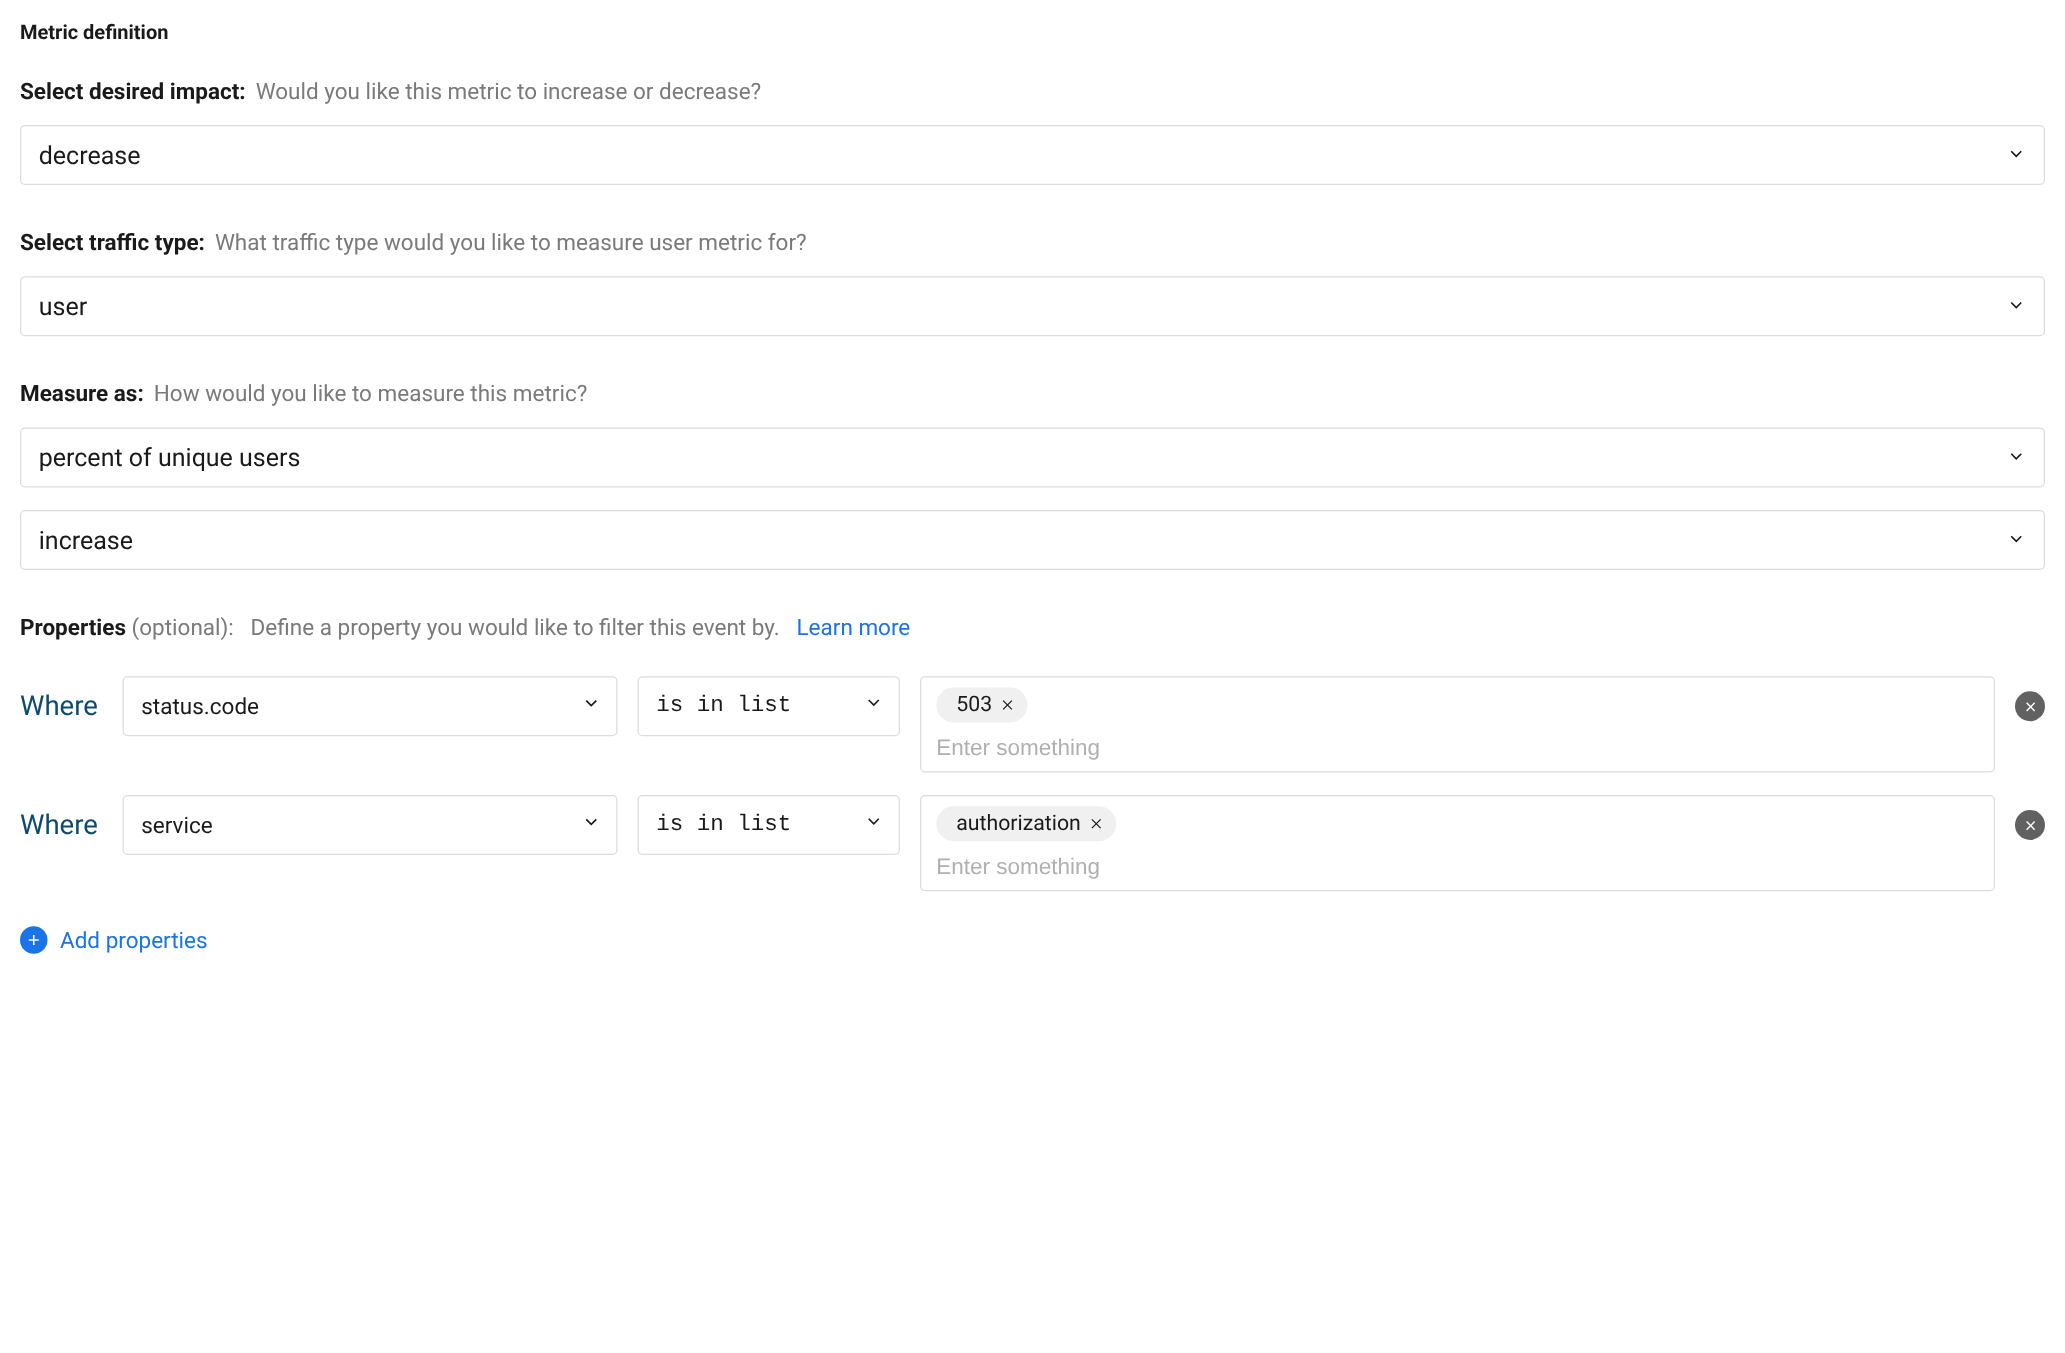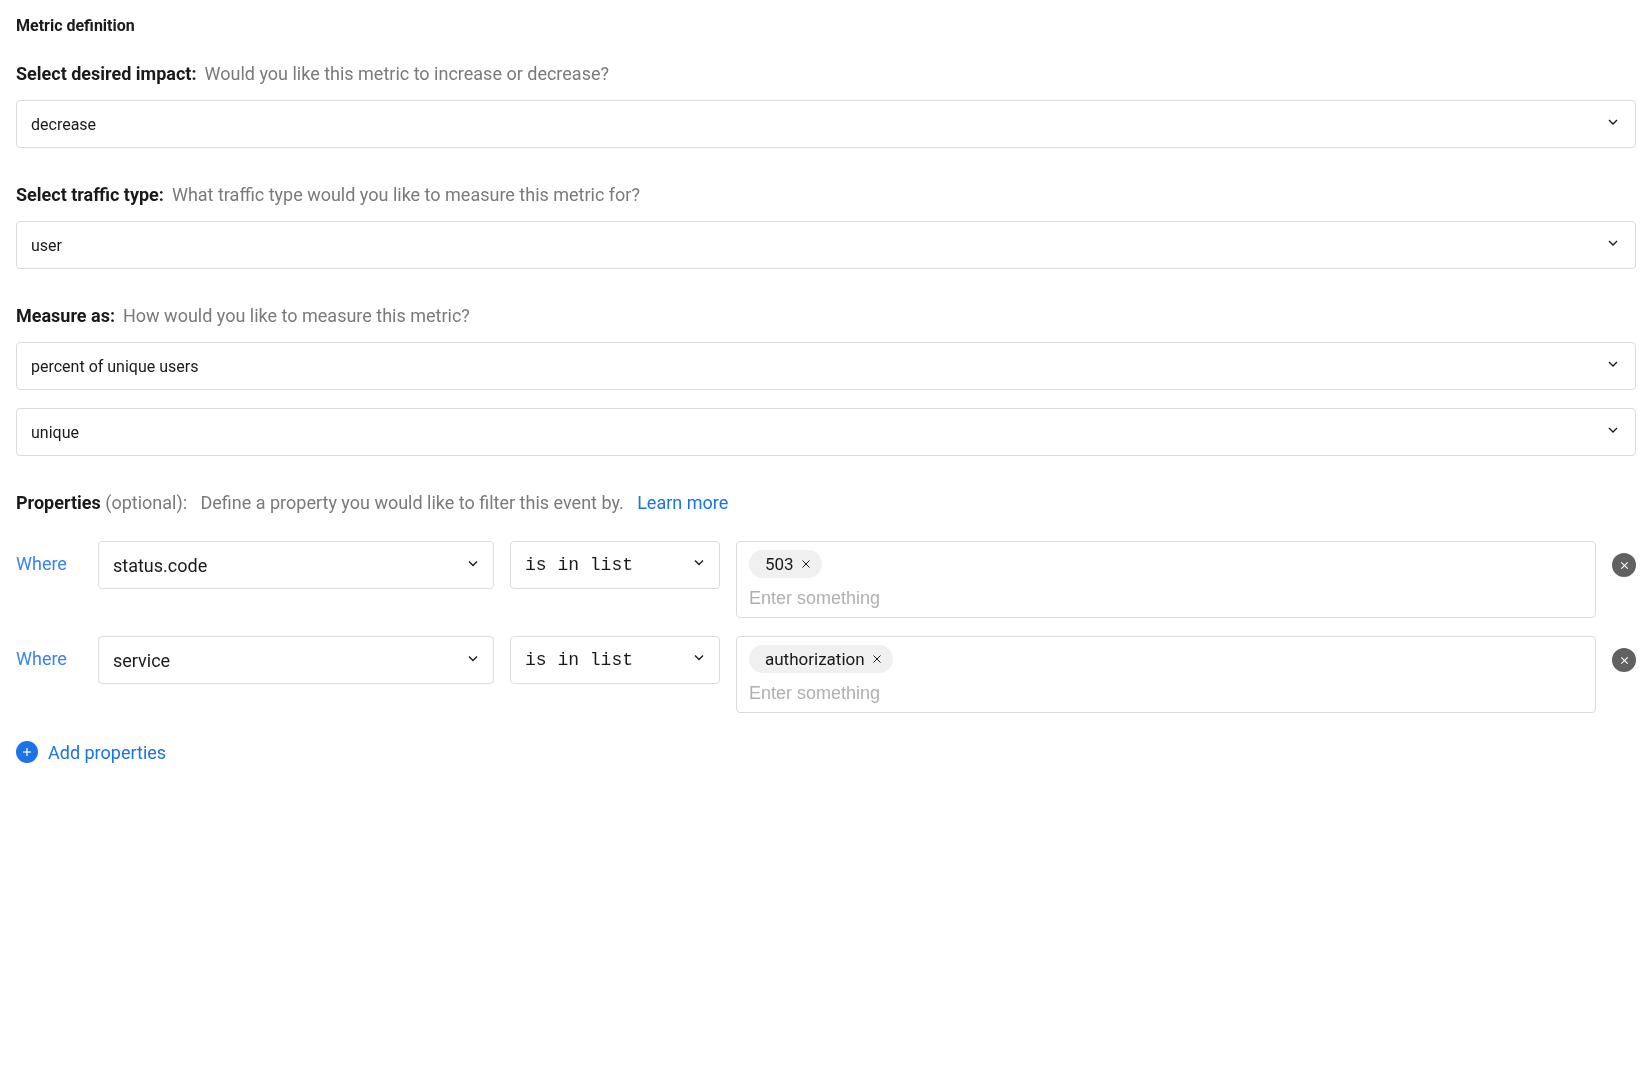--- a/index.html
+++ b/index.html
@@ -42,21 +42,21 @@
       font-size: 18px;
       color: #7a7a7a;
       font-weight: 400;
     }
     .select-box {
       width: 100%;
       height: 48px;
       border: 1px solid #dcdcdc;
       border-radius: 4px;
       padding: 0 44px 0 14px;
-      font-size: 16px;
+      font-size: 20px;
       color: #1a1a1a;
       background: #fff;
       display: flex;
       align-items: center;
       position: relative;
       cursor: pointer;
     }
     .select-box .chevron {
       position: absolute;
       right: 14px;
@@ -86,22 +86,22 @@
       cursor: pointer;
     }
     .filter-row {
       display: flex;
       align-items: flex-start;
       gap: 16px;
       margin-bottom: 18px;
     }
     .where-label {
       width: 66px;
-      font-size: 18px;
-      color: #3b82f6;
+      font-size: 22px;
+      color: #0c4a6e;
       padding-top: 12px;
     }
     .filter-select {
       height: 48px;
       border: 1px solid #dcdcdc;
       border-radius: 4px;
       padding: 0 42px 0 14px;
       font-size: 18px;
       color: #1a1a1a;
       background: #fff;
@@ -228,21 +228,21 @@
       <svg viewBox="0 0 24 24">
           <polyline points="6 9 12 15 18 9"></polyline>
         </svg>
     </span>
   </div>
 </div>
 
 <div class="field-group">
   <div class="field-label-row">
     <span class="field-label">Select traffic type:</span>
-    <span class="field-hint">What traffic type would you like to measure this metric for?</span>
+    <span class="field-hint">What traffic type would you like to measure user metric for?</span>
   </div>
   <div class="select-box">
     <span>user</span>
     <span class="chevron">
       <svg viewBox="0 0 24 24">
           <polyline points="6 9 12 15 18 9"></polyline>
         </svg>
     </span>
   </div>
 </div>
@@ -254,21 +254,21 @@
   </div>
   <div class="select-box">
     <span>percent of unique users</span>
     <span class="chevron">
       <svg viewBox="0 0 24 24">
           <polyline points="6 9 12 15 18 9"></polyline>
         </svg>
     </span>
   </div>
   <div class="select-box">
-    <span>unique</span>
+    <span>increase</span>
     <span class="chevron">
       <svg viewBox="0 0 24 24">
           <polyline points="6 9 12 15 18 9"></polyline>
         </svg>
     </span>
   </div>
 </div>
 
 <div class="properties-section">
   <div class="properties-label-row">

